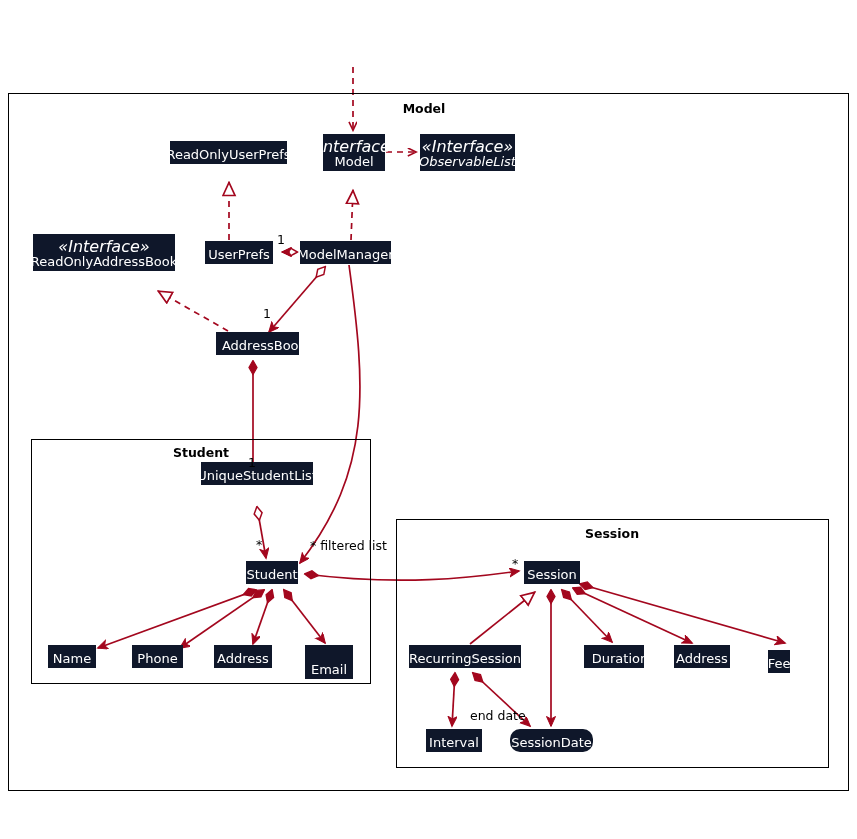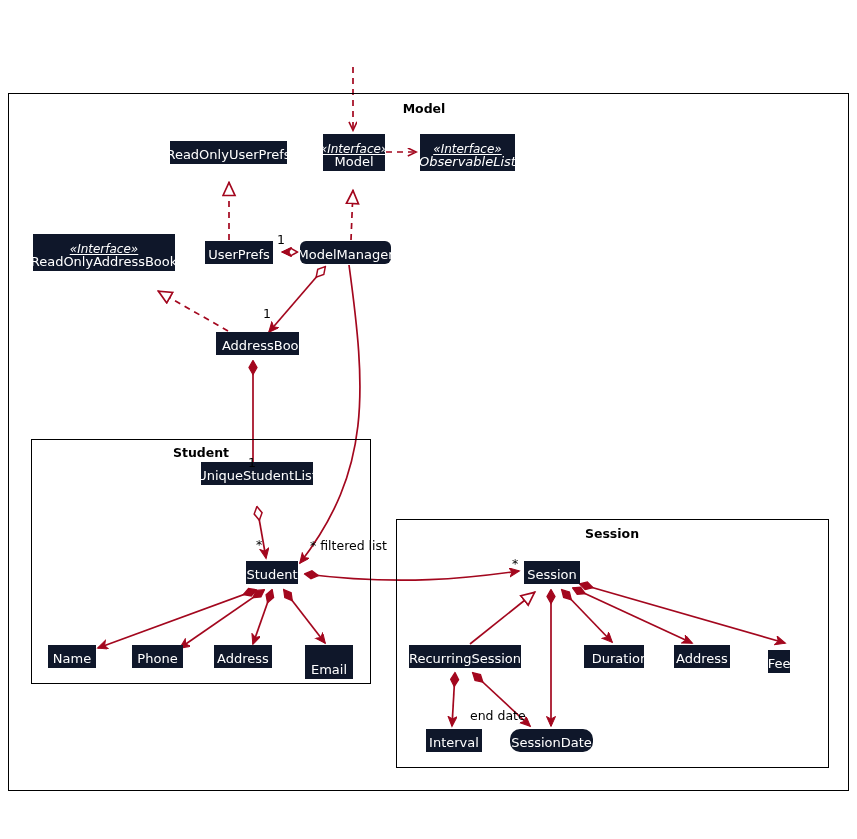--- a/index.html
+++ b/index.html
@@ -6,21 +6,21 @@
   body{width:857px;height:839px;position:relative;overflow:hidden;
        font-family:"DejaVu Sans","Liberation Sans",sans-serif;}
   #canvas{position:absolute;left:0;top:0;width:857px;height:839px;}
   svg{position:absolute;left:0;top:0;width:857px;height:839px;overflow:visible;}
   .pkg{position:absolute;border:1px solid #000;background:transparent;box-sizing:border-box;}
   .pkg-title{position:absolute;font-weight:bold;font-size:12.5px;color:#000;
              white-space:nowrap;text-align:center;}
   .cls{position:absolute;background:#0f172a;color:#ffffff;box-sizing:border-box;
        display:flex;flex-direction:column;align-items:center;justify-content:flex-end;
        font-size:13px;line-height:1.04;white-space:nowrap;padding:2px 6px;}
-  .cls .stereo{font-style:italic;font-size:12px;line-height:1.05;text-decoration:underline;}
+  .cls .stereo{font-style:italic;font-size:16px;line-height:1.05;}
   .cls .cname{line-height:1.05;}
   .cls.iface .cname{font-style:italic;}
   .lbl{position:absolute;font-size:12.5px;color:#000;white-space:nowrap;}
 </style>
 </head>
 <body>
 
 <div id="canvas">
 
   <svg id="edges" viewBox="0 0 857 839">
@@ -105,21 +105,21 @@
     <span class="stereo">«Interface»</span>
     <span class="cname">ObservableList</span>
   </div>
   <div class="cls" style="left:33px;top:234px;width:142px;height:37px;">
     <span class="stereo">«Interface»</span>
     <span class="cname">ReadOnlyAddressBook</span>
   </div>
   <div class="cls" style="left:205px;top:241px;width:68px;height:23px;">
     <span class="cname">UserPrefs</span>
   </div>
-  <div class="cls" style="left:300px;top:241px;width:91px;height:23px;border-radius:6px;">
+  <div class="cls" style="left:300px;top:241px;width:91px;height:23px;">
     <span class="cname">ModelManager</span>
   </div>
   <div class="cls" style="left:216px;top:332px;width:83px;height:23px;padding-left:19px;">
     <span class="cname">AddressBook</span>
   </div>
   <div class="cls" style="left:201px;top:462px;width:112px;height:23px;">
     <span class="cname">UniqueStudentList</span>
   </div>
   <div class="cls" style="left:246px;top:561px;width:52px;height:23px;">
     <span class="cname">Student</span>

